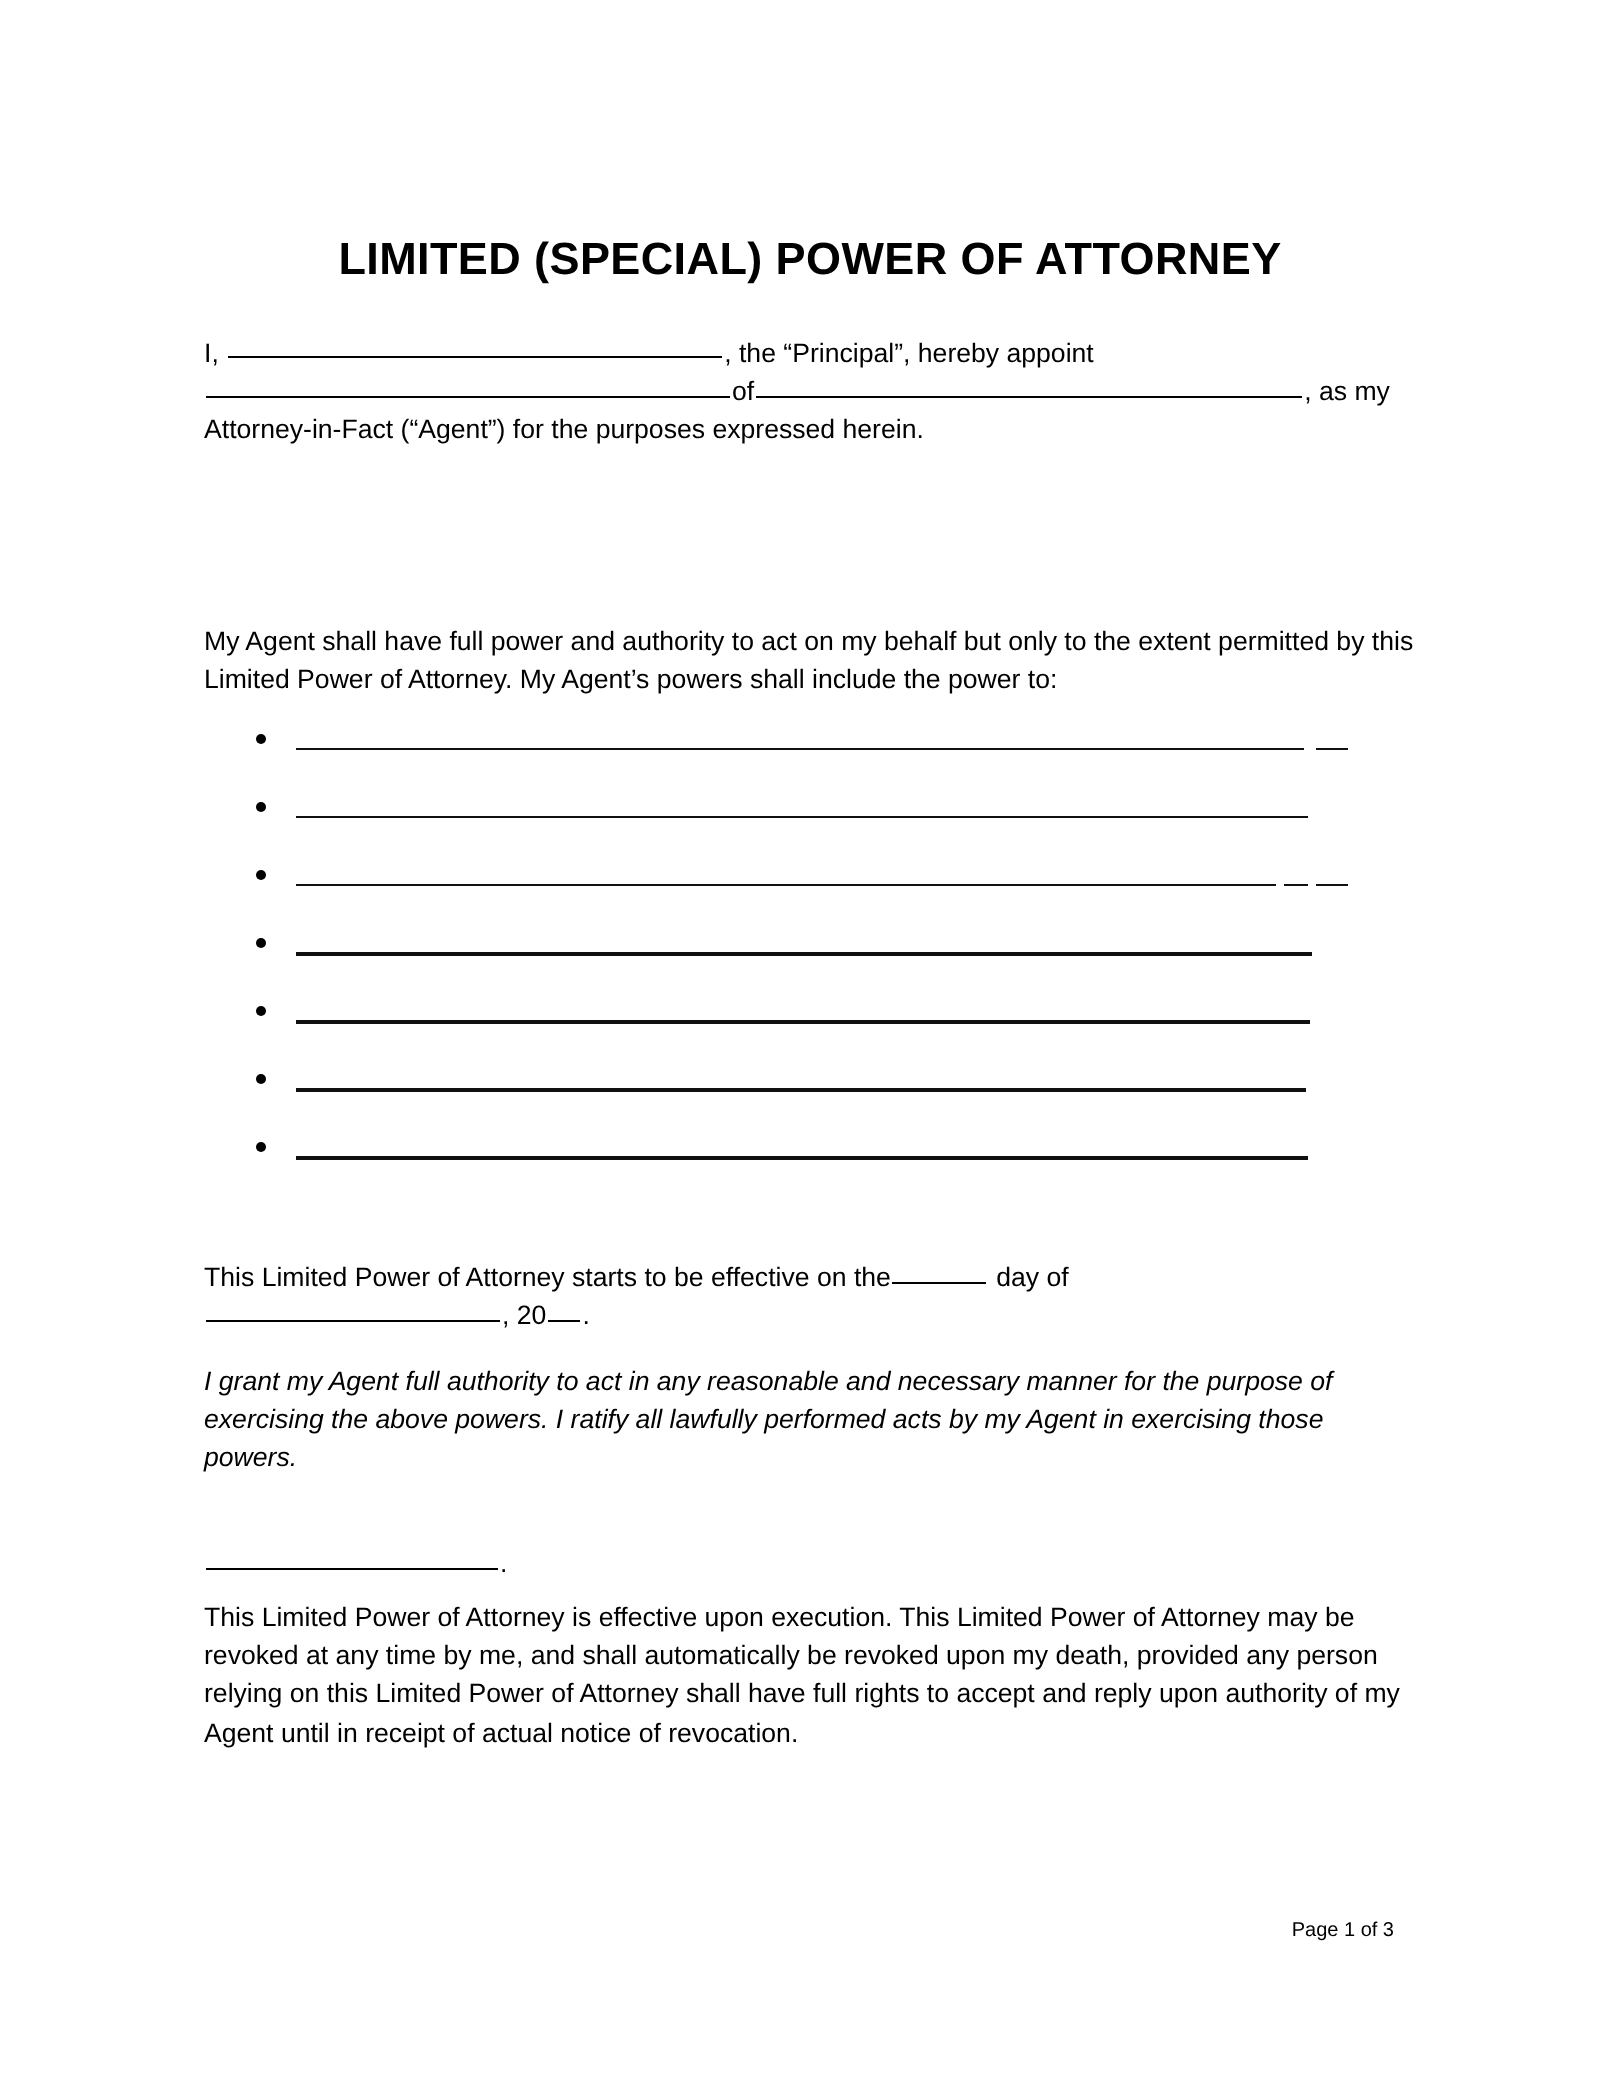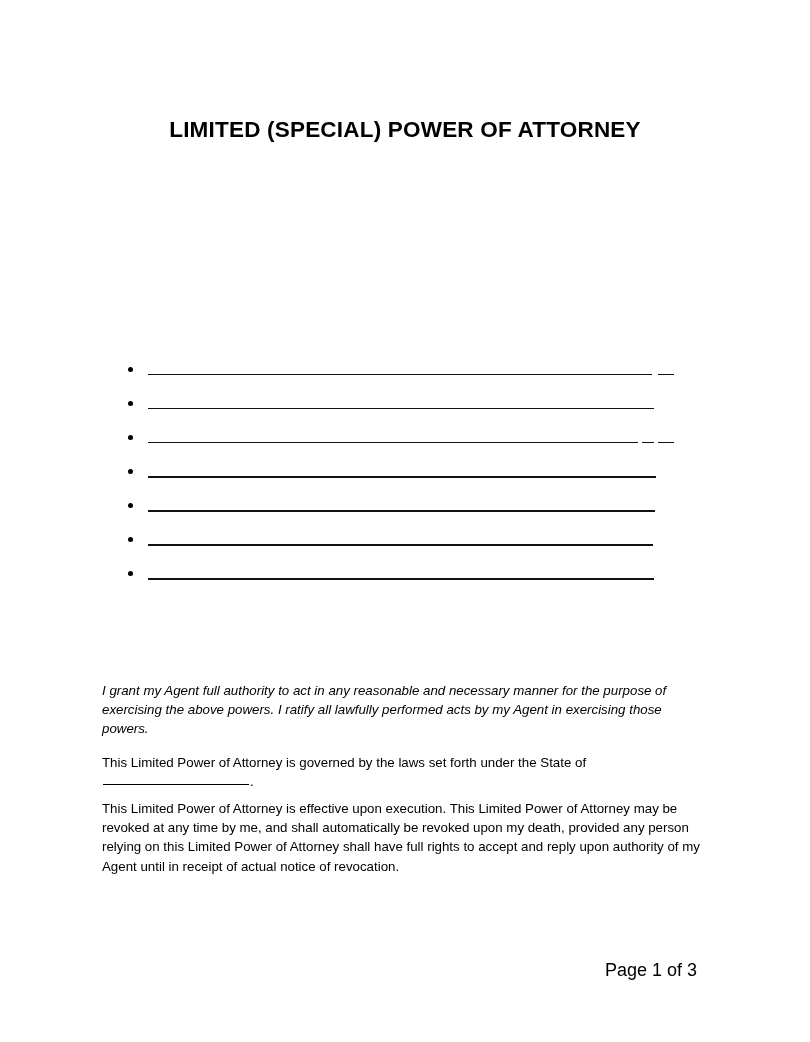--- a/index.html
+++ b/index.html
@@ -134,32 +134,37 @@
     top: 772px;
     font-size: 13.3px;
     line-height: 19.2px;
   }
 
   
   .footer {
     position: absolute;
     right: 113px;
     top: 960px;
-    font-size: 18px;
+    font-size: 10px;
   }
 </style>
 </head>
 <body>
 
 <div class="page">
 
   <h1 class="doc-title">LIMITED (SPECIAL) POWER OF ATTORNEY</h1>
 
-
-
+  <div class="col intro">
+    <p class="para"><span>I,</span>
+      <span class="blank b-principal"></span><span>, the “Principal”, hereby appoint</span><br><span class="blank b-agent-l"></span><span>of</span><span class="blank b-agent-r"></span><span>, as my</span><br><span>Attorney-in-Fact (“Agent”) for the purposes expressed herein.</span></p>
+  </div>
+
+
+  <p class="col para powers">My Agent shall have full power and authority to act on my behalf but only to the extent permitted by this Limited Power of Attorney. My Agent’s powers shall include the power to:</p>
 
   <ul class="powers-list">
     <li class="power-item">
       <span class="power-bullet"></span>
       <span class="power-rule r1"></span>
       <span class="rule-tail tail-a"></span>
     </li>
     <li class="power-item">
       <span class="power-bullet"></span>
       <span class="power-rule r2"></span>
@@ -181,24 +186,27 @@
     <li class="power-item">
       <span class="power-bullet"></span>
       <span class="power-rule r6"></span>
     </li>
     <li class="power-item">
       <span class="power-bullet"></span>
       <span class="power-rule r7"></span>
     </li>
   </ul>
 
+  <div class="col effective">
+    <p class="para"><span>This Limited Power of Attorney starts to be effective on the</span><span class="blank b-day"></span>
+      <span>day of</span><br><span class="blank b-month"></span><span class="nowrap">, 20</span><span class="blank b-year"></span><span>.</span></p>
+  </div>
 
   <p class="col para grant">I grant my Agent full authority to act in any reasonable and necessary manner for the purpose of exercising the above powers. I ratify all lawfully performed acts by my Agent in exercising those powers.</p>
 
-  <p class="col para governed">This Limited Power of Attorney is governed by the laws set forth under the State of</p>
 
   <div class="state-line"><span class="blank b-state"></span><span>.</span></div>
 
   <p class="col para revocable">This Limited Power of Attorney is effective upon execution. This Limited Power of Attorney may be revoked at any time by me, and shall automatically be revoked upon my death, provided any person relying on this Limited Power of Attorney shall have full rights to accept and reply upon authority of my Agent until in receipt of actual notice of revocation.</p>
 
   <div class="footer">Page 1 of 3</div>
 
 </div>
 
 </body></html>

